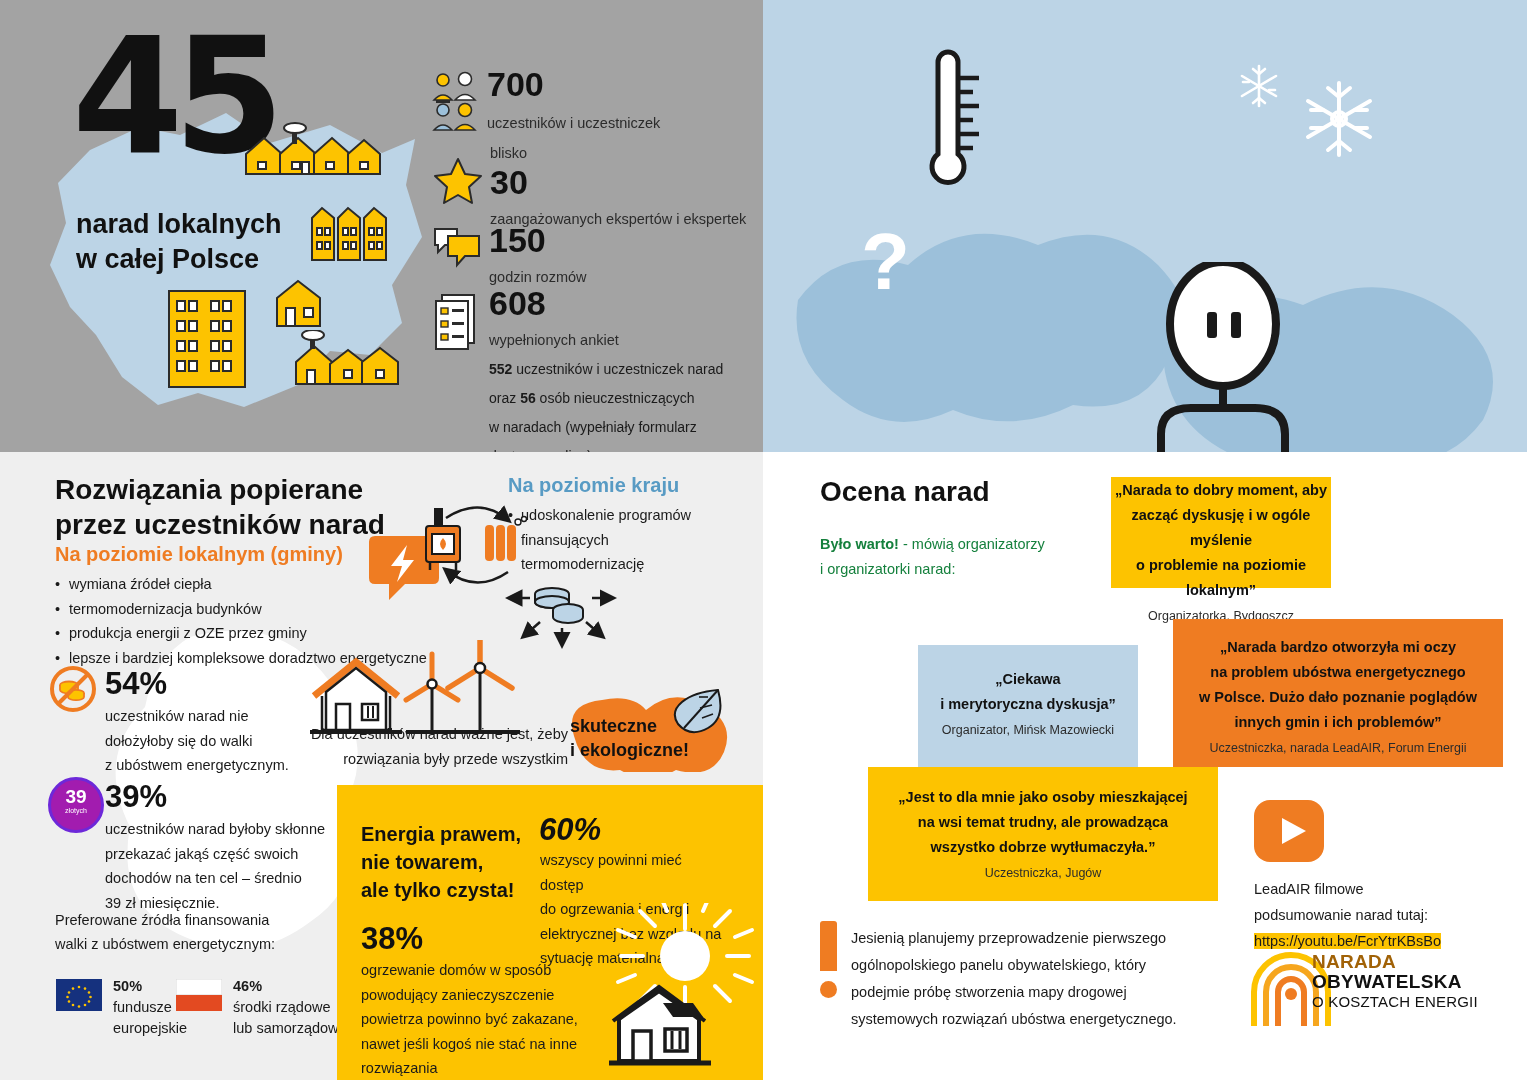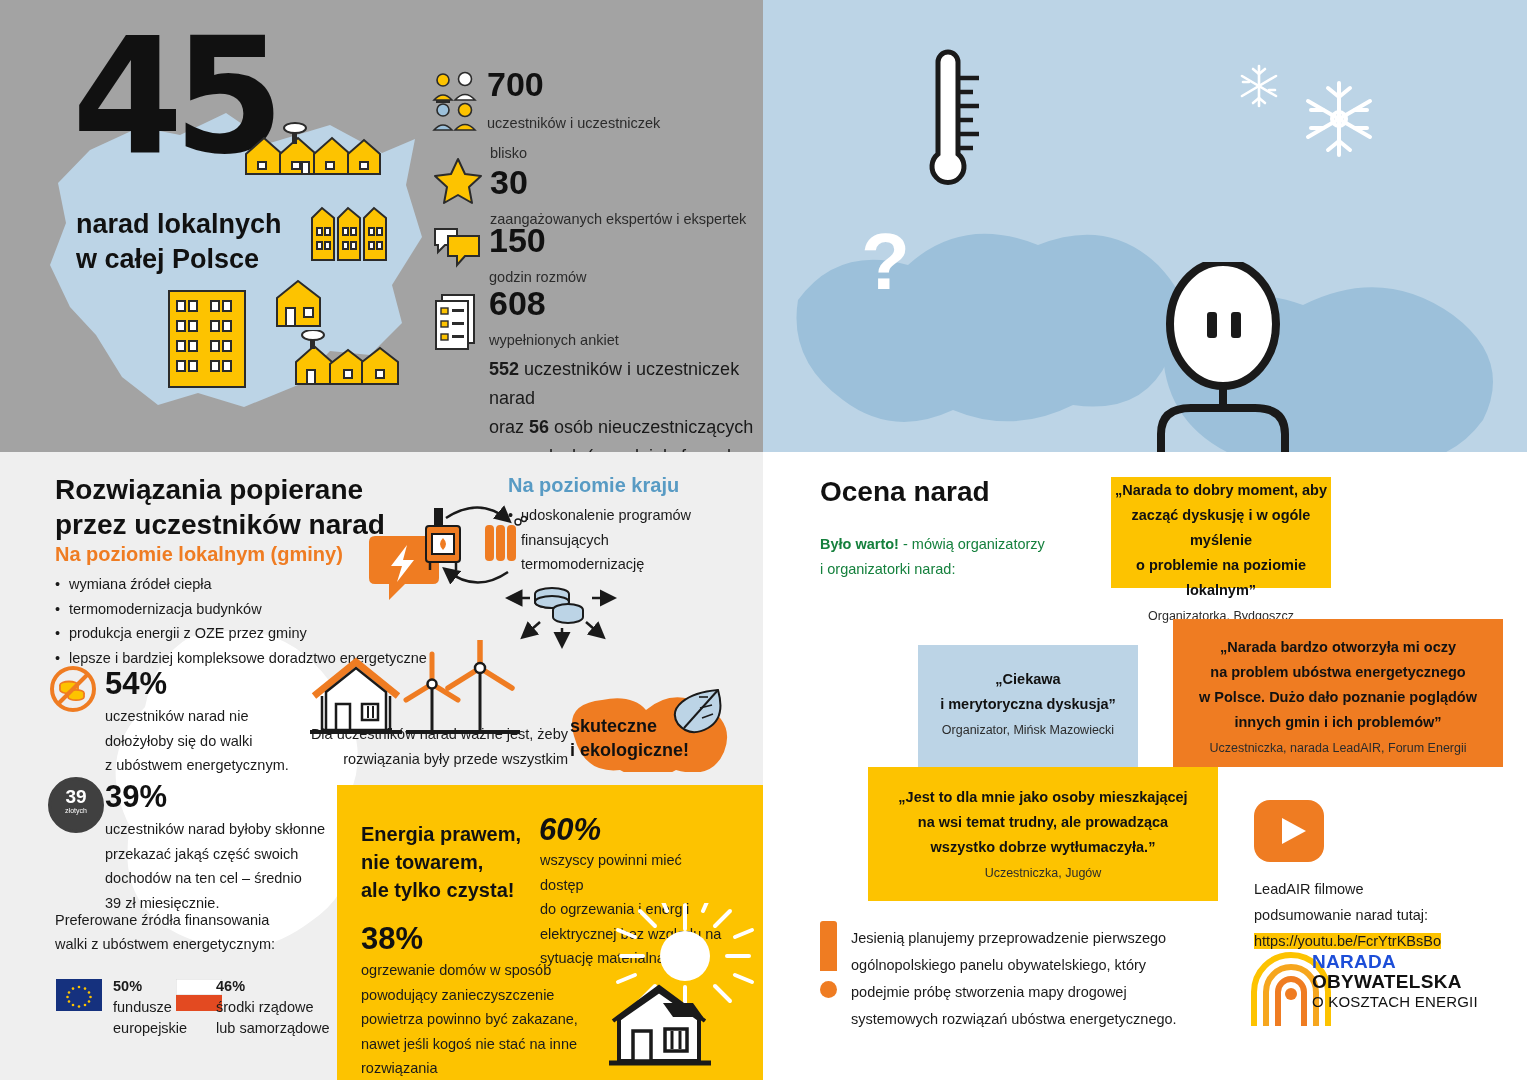--- a/index.html
+++ b/index.html
@@ -74,21 +74,21 @@
           border-top:13px solid transparent;border-bottom:13px solid transparent;}
   #yt-text{position:absolute;left:1254px;top:876px;width:240px;font-size:14.5px;line-height:26px;color:#1a1a1a;}
   #yt-link{background:#fdc300;}
 
   #excl-note{position:absolute;left:851px;top:925px;width:380px;font-size:14.5px;line-height:27px;color:#1a1a1a;}
   #excl-bar{position:absolute;left:820px;top:921px;width:17px;height:50px;background:#ef7c22;
             border-radius:3px 3px 0 0;}
   #excl-dot{position:absolute;left:820px;top:981px;width:17px;height:17px;background:#ef7c22;border-radius:50%;}
 
   #logo-text{position:absolute;left:1312px;top:952px;line-height:20px;}
-  #logo-l1{font-size:19px;font-weight:bold;color:#1d4ed8;letter-spacing:.3px;}
+  #logo-l1{font-size:19px;font-weight:bold;color:#a16207;letter-spacing:.3px;}
   #logo-l2{font-size:19px;font-weight:bold;color:#111;letter-spacing:.3px;}
   #logo-l3{font-size:15px;color:#111;letter-spacing:.2px;}
 </style>
 </head>
 <body>
 
 <div id="page">
 
   <div class="quad" id="q-tl">
 
@@ -235,21 +235,21 @@
             <rect x="9" y="45" width="7" height="6"></rect>
         </g>
         <g fill="#2b2b2b">
           <rect x="20" y="20" width="12" height="3"></rect>
             <rect x="20" y="33" width="12" height="3"></rect>
             <rect x="20" y="46" width="12" height="3"></rect>
         </g>
       </svg>
       <div class="stat-num" style="position:absolute;left:57px;top:0;">608</div>
       <div class="stat-sub" style="position:absolute;left:57px;top:44px;white-space:nowrap;">wypełnionych ankiet</div>
-      <div style="position:absolute;left:57px;top:70px;width:300px;font-size:18px;line-height:29px;color:#1a1a1a;">
+      <div style="position:absolute;left:57px;top:70px;width:300px;font-size:14px;line-height:29px;color:#1a1a1a;">
         <span class="bold">552</span><span> uczestników i uczestniczek narad</span><br>
         <span>oraz </span><span class="bold">56</span><span> osób nieuczestniczących</span><br>
         <span>w naradach (wypełniały formularz</span><br>
         <span>dostępny online)</span>
       </div>
     </div>
   </div>
 
   <div class="quad" id="q-tr">
 
@@ -459,21 +459,21 @@
     <div class="pct-block" style="left:105px;top:328px;">
       <div class="pct-num">39%</div>
       <div class="pct-txt" style="margin-top:3px;">
         <span>uczestników narad byłoby skłonne</span><br>
         <span>przekazać jakąś część swoich</span><br>
         <span>dochodów na ten cel – średnio</span><br>
         <span>39 zł miesięcznie.</span>
       </div>
     </div>
     <div style="position:absolute;left:48px;top:325px;width:50px;height:50px;border-radius:50%;
-                background:#404040;border:3px solid #404040;text-align:center;">
+                background:#a21caf;border:3px solid #6d28d9;text-align:center;">
       <div style="font-size:19px;font-weight:bold;color:#fff;margin-top:7px;line-height:19px;">39</div>
       <div style="font-size:7px;color:#fff;line-height:9px;">złotych</div>
     </div>
 
     <div id="pref-label">
       <span>Preferowane źródła finansowania</span><br>
       <span>walki z ubóstwem energetycznym:</span>
     </div>
 
     <svg style="position:absolute;left:56px;top:527px;width:46px;height:32px;" viewBox="0 0 46 32">
@@ -498,21 +498,21 @@
       <div>
         <span>fundusze</span><br>
         <span>europejskie</span>
       </div>
     </div>
 
     <svg style="position:absolute;left:176px;top:527px;width:46px;height:32px;" viewBox="0 0 46 32">
       <rect width="46" height="16" fill="#ffffff" stroke="#d9d9d9" stroke-width="1"></rect>
       <rect y="16" width="46" height="16" fill="#e34a21"></rect>
     </svg>
-    <div class="flag-item" style="left:216px;top:524px;">
+    <div class="flag-item" style="left:233px;top:524px;">
       <div class="flag-pct">46%</div>
       <div>
         <span>środki rządowe</span><br>
         <span>lub samorządowe</span>
       </div>
     </div>
 
     <div id="yellow-box">
       <div id="yb-h">
         <span>Energia prawem,</span><br>

